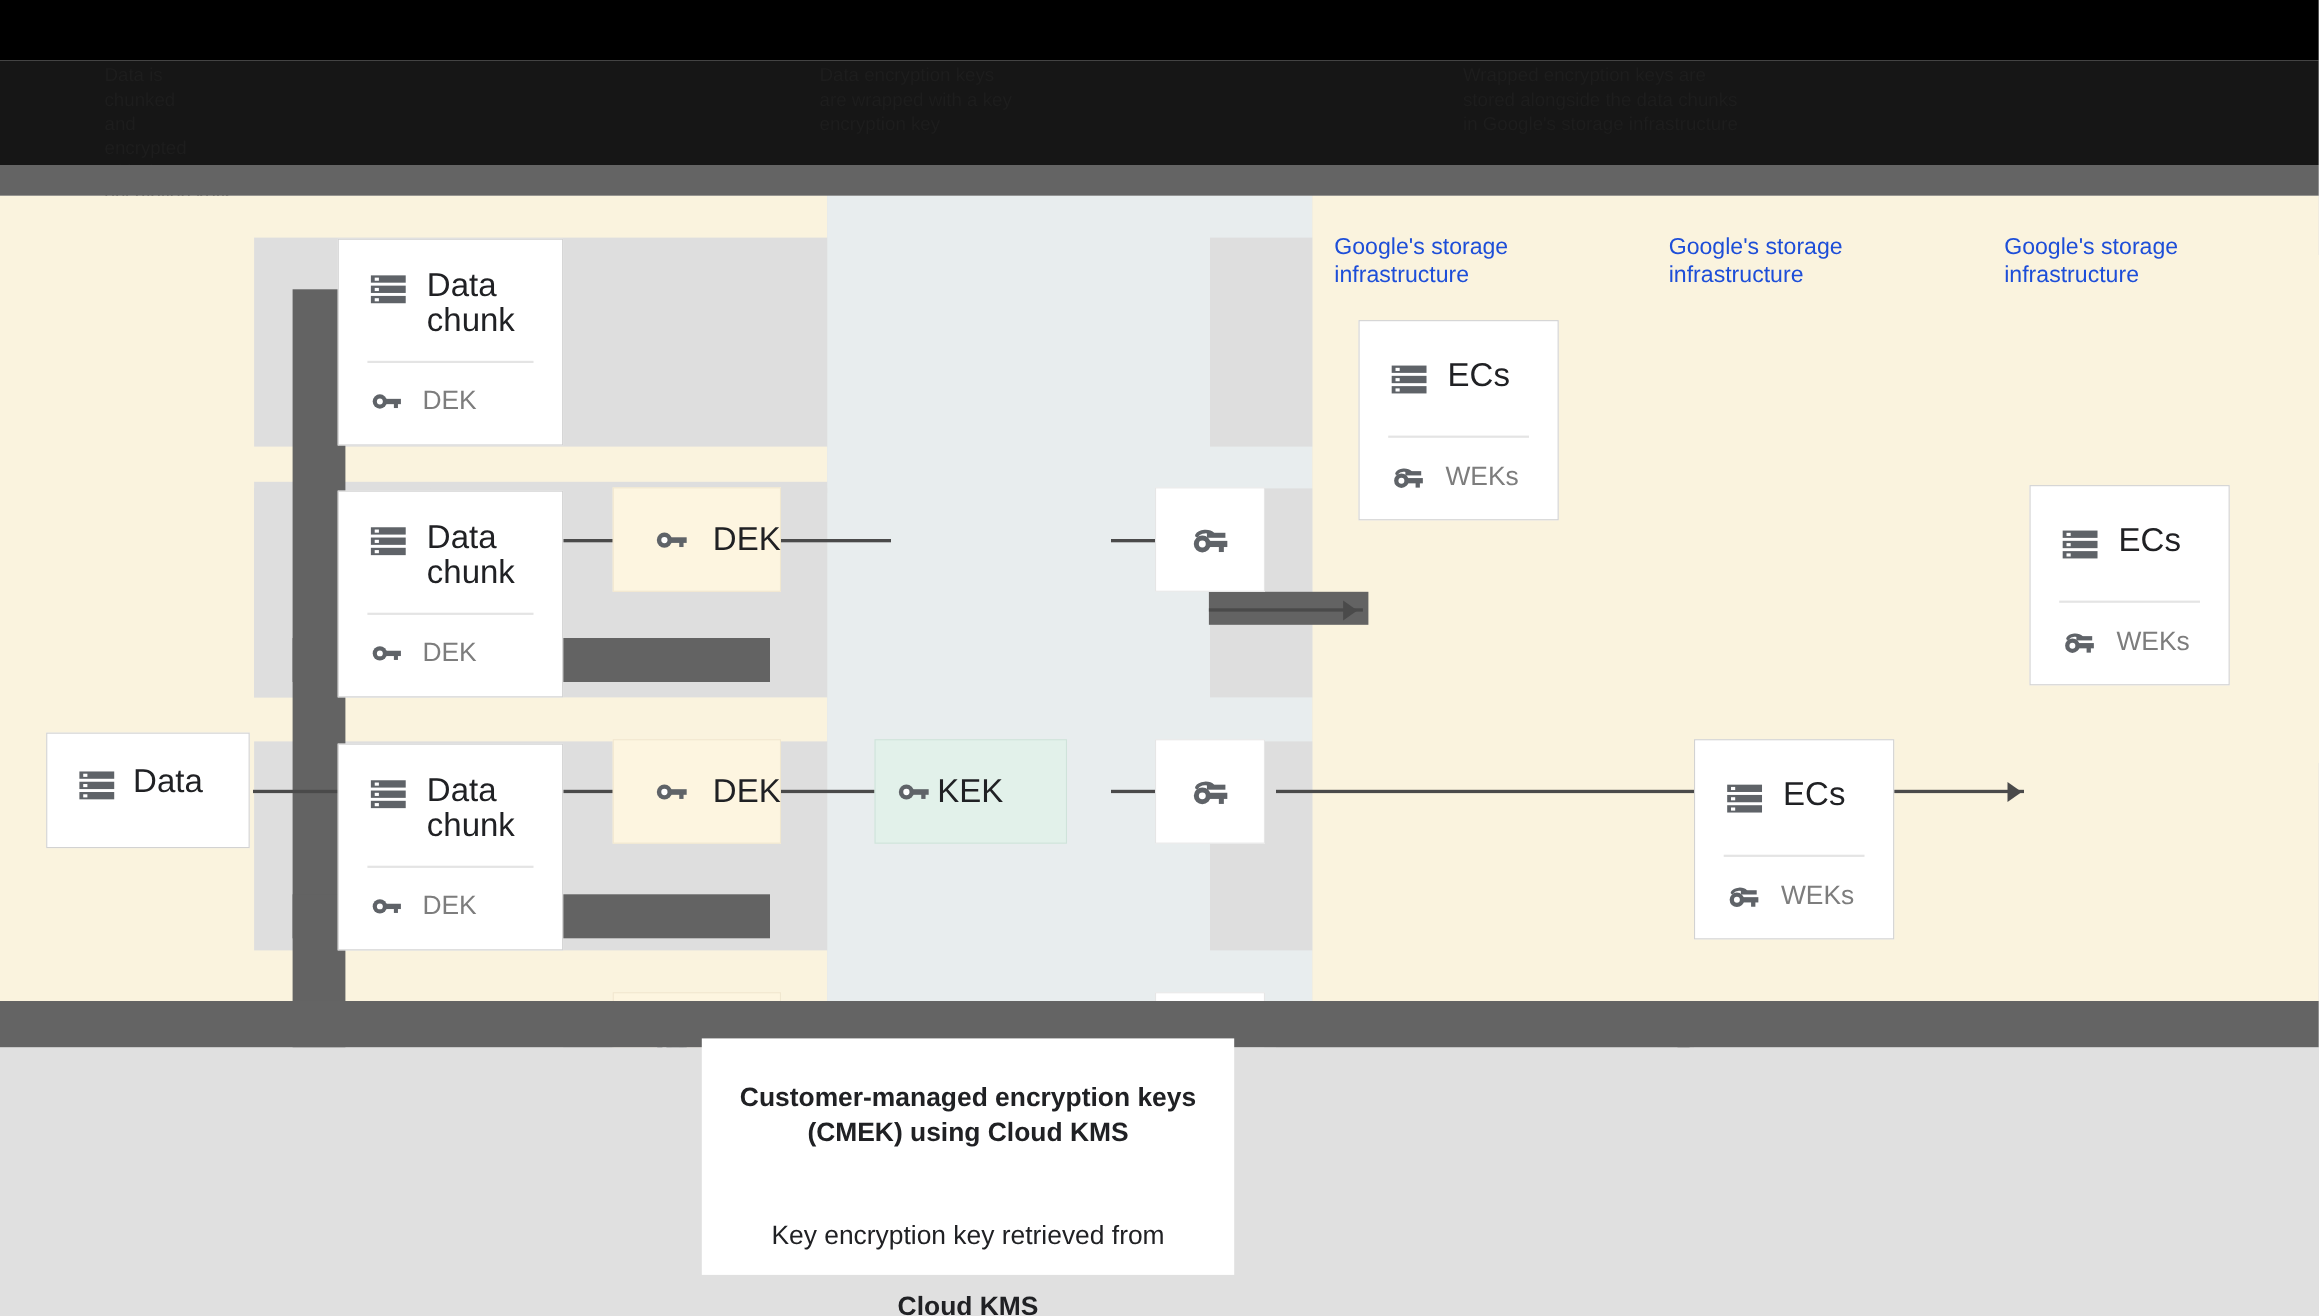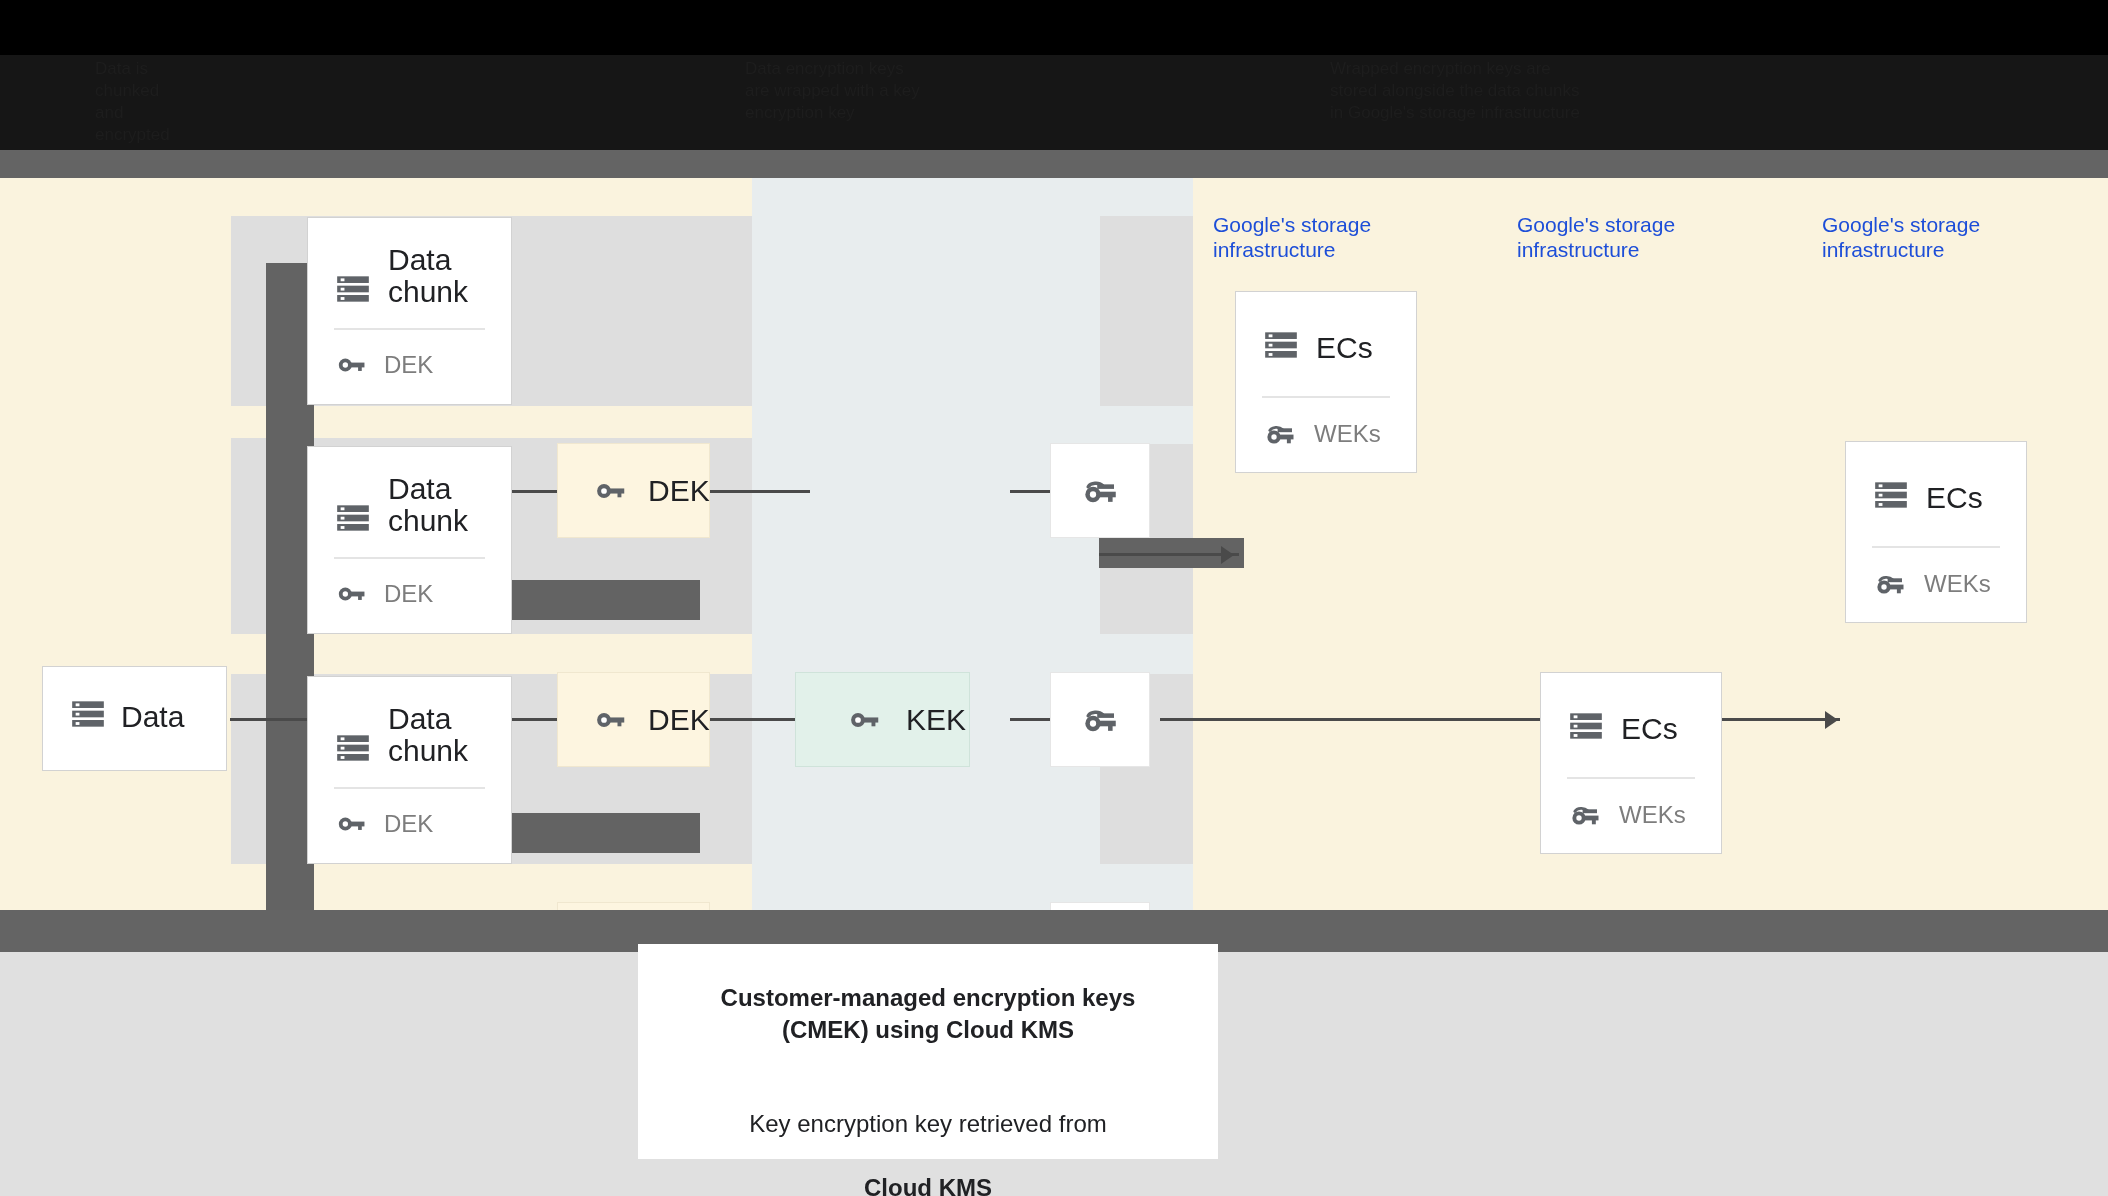--- a/index.html
+++ b/index.html
@@ -26,44 +26,44 @@
   .dark-blk{position:absolute;background:#636363;}
 
   
   .hline{position:absolute;height:3px;background:#4a4a4a;}
   .arrowhead{position:absolute;width:0;height:0;
      border-top:9px solid transparent;border-bottom:9px solid transparent;
      border-left:13px solid #4a4a4a;}
 
   
   .card{position:absolute;background:#fff;border:1px solid #d2d2d2;box-sizing:border-box;}
-  .card .top{display:flex;align-items:flex-end;gap:16px;padding:26px 0 0 26px;}
+  .card .top{display:flex;align-items:flex-start;gap:16px;padding:26px 0 0 26px;}
   .card .ttl{font-size:30px;color:#202124;line-height:1.07;}
   .card .rule{position:absolute;left:26px;right:26px;height:2px;background:#e4e4e4;}
   .card .bot{position:absolute;left:26px;display:flex;align-items:center;gap:16px;}
   .card .sub{font-size:24px;color:#7d7d7d;}
 
   .keybox{position:absolute;background:#fdf5e0;border:1px solid #f0e7cf;
      box-sizing:border-box;display:flex;align-items:center;gap:20px;padding-left:34px;}
   .keybox .lbl{font-size:30px;color:#202124;}
   .kekbox{position:absolute;background:#e2f1ea;border:1px solid #cfe3da;
-     box-sizing:border-box;display:flex;align-items:center;gap:24px;padding-left:50px;}
+     box-sizing:border-box;display:flex;align-items:center;gap:4px;padding-left:16px;}
   .kekbox .lbl{font-size:30px;color:#202124;}
   .wkbox{position:absolute;background:#fff;border:1px solid #e6e6e6;
      box-sizing:border-box;display:flex;align-items:center;justify-content:center;}
 
   .lbl-infra{position:absolute;font-size:21px;line-height:25px;color:#1d4ed8;white-space:pre-line;}
 
   
   .ic{display:block;}
 
   
   .foot-band{position:absolute;left:0;top:910px;width:2108px;height:42px;background:#646464;}
   .foot-bg{position:absolute;left:0;top:952px;width:2108px;height:244px;background:#e0e0e0;}
-  .caption{position:absolute;left:638px;top:944px;width:580px;height:215px;
+  .caption{position:absolute;left:638px;top:944px;width:484px;height:215px;
      background:#fff;box-sizing:border-box;padding:38px 30px 0 30px;text-align:center;}
   .cap-b{font-size:24px;font-weight:bold;color:#202124;line-height:1.33;white-space:pre-line;}
   .cap-n{font-size:24px;color:#202124;line-height:1.33;margin-top:30px;white-space:pre-line;}
   .cap-n b{font-weight:bold;}
 </style>
 </head>
 <body>
 
 <div id="stage">
 

